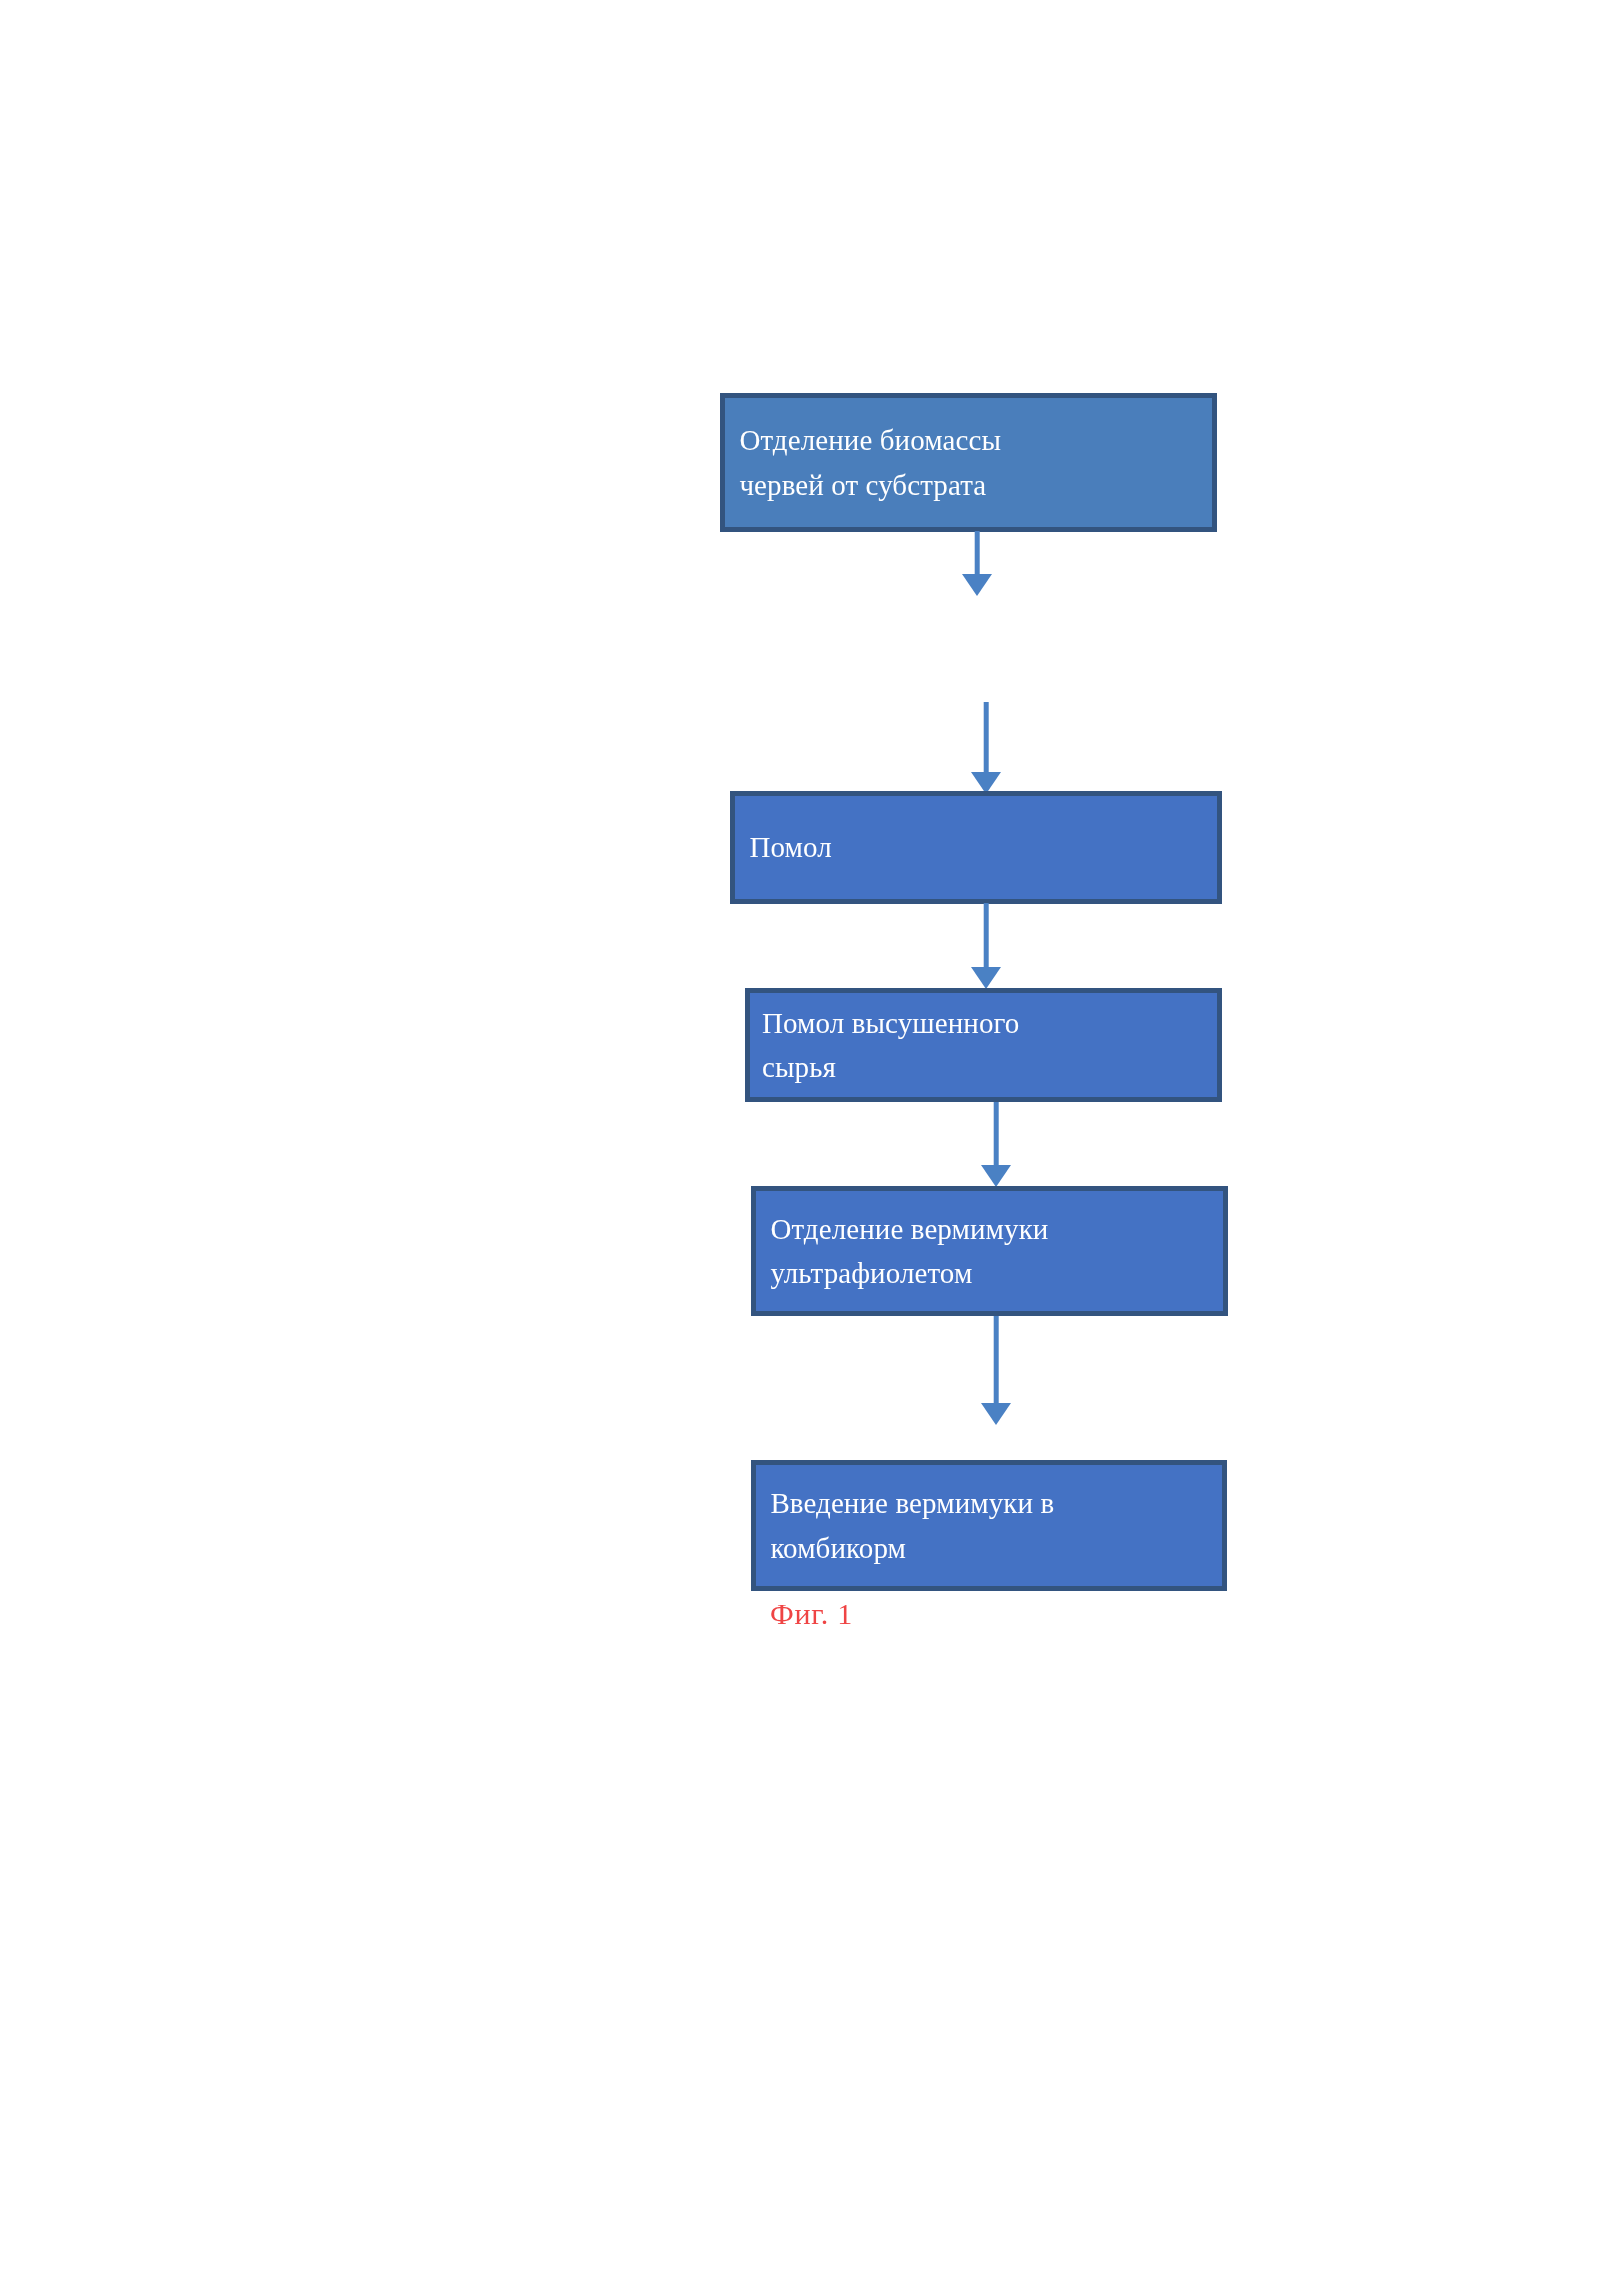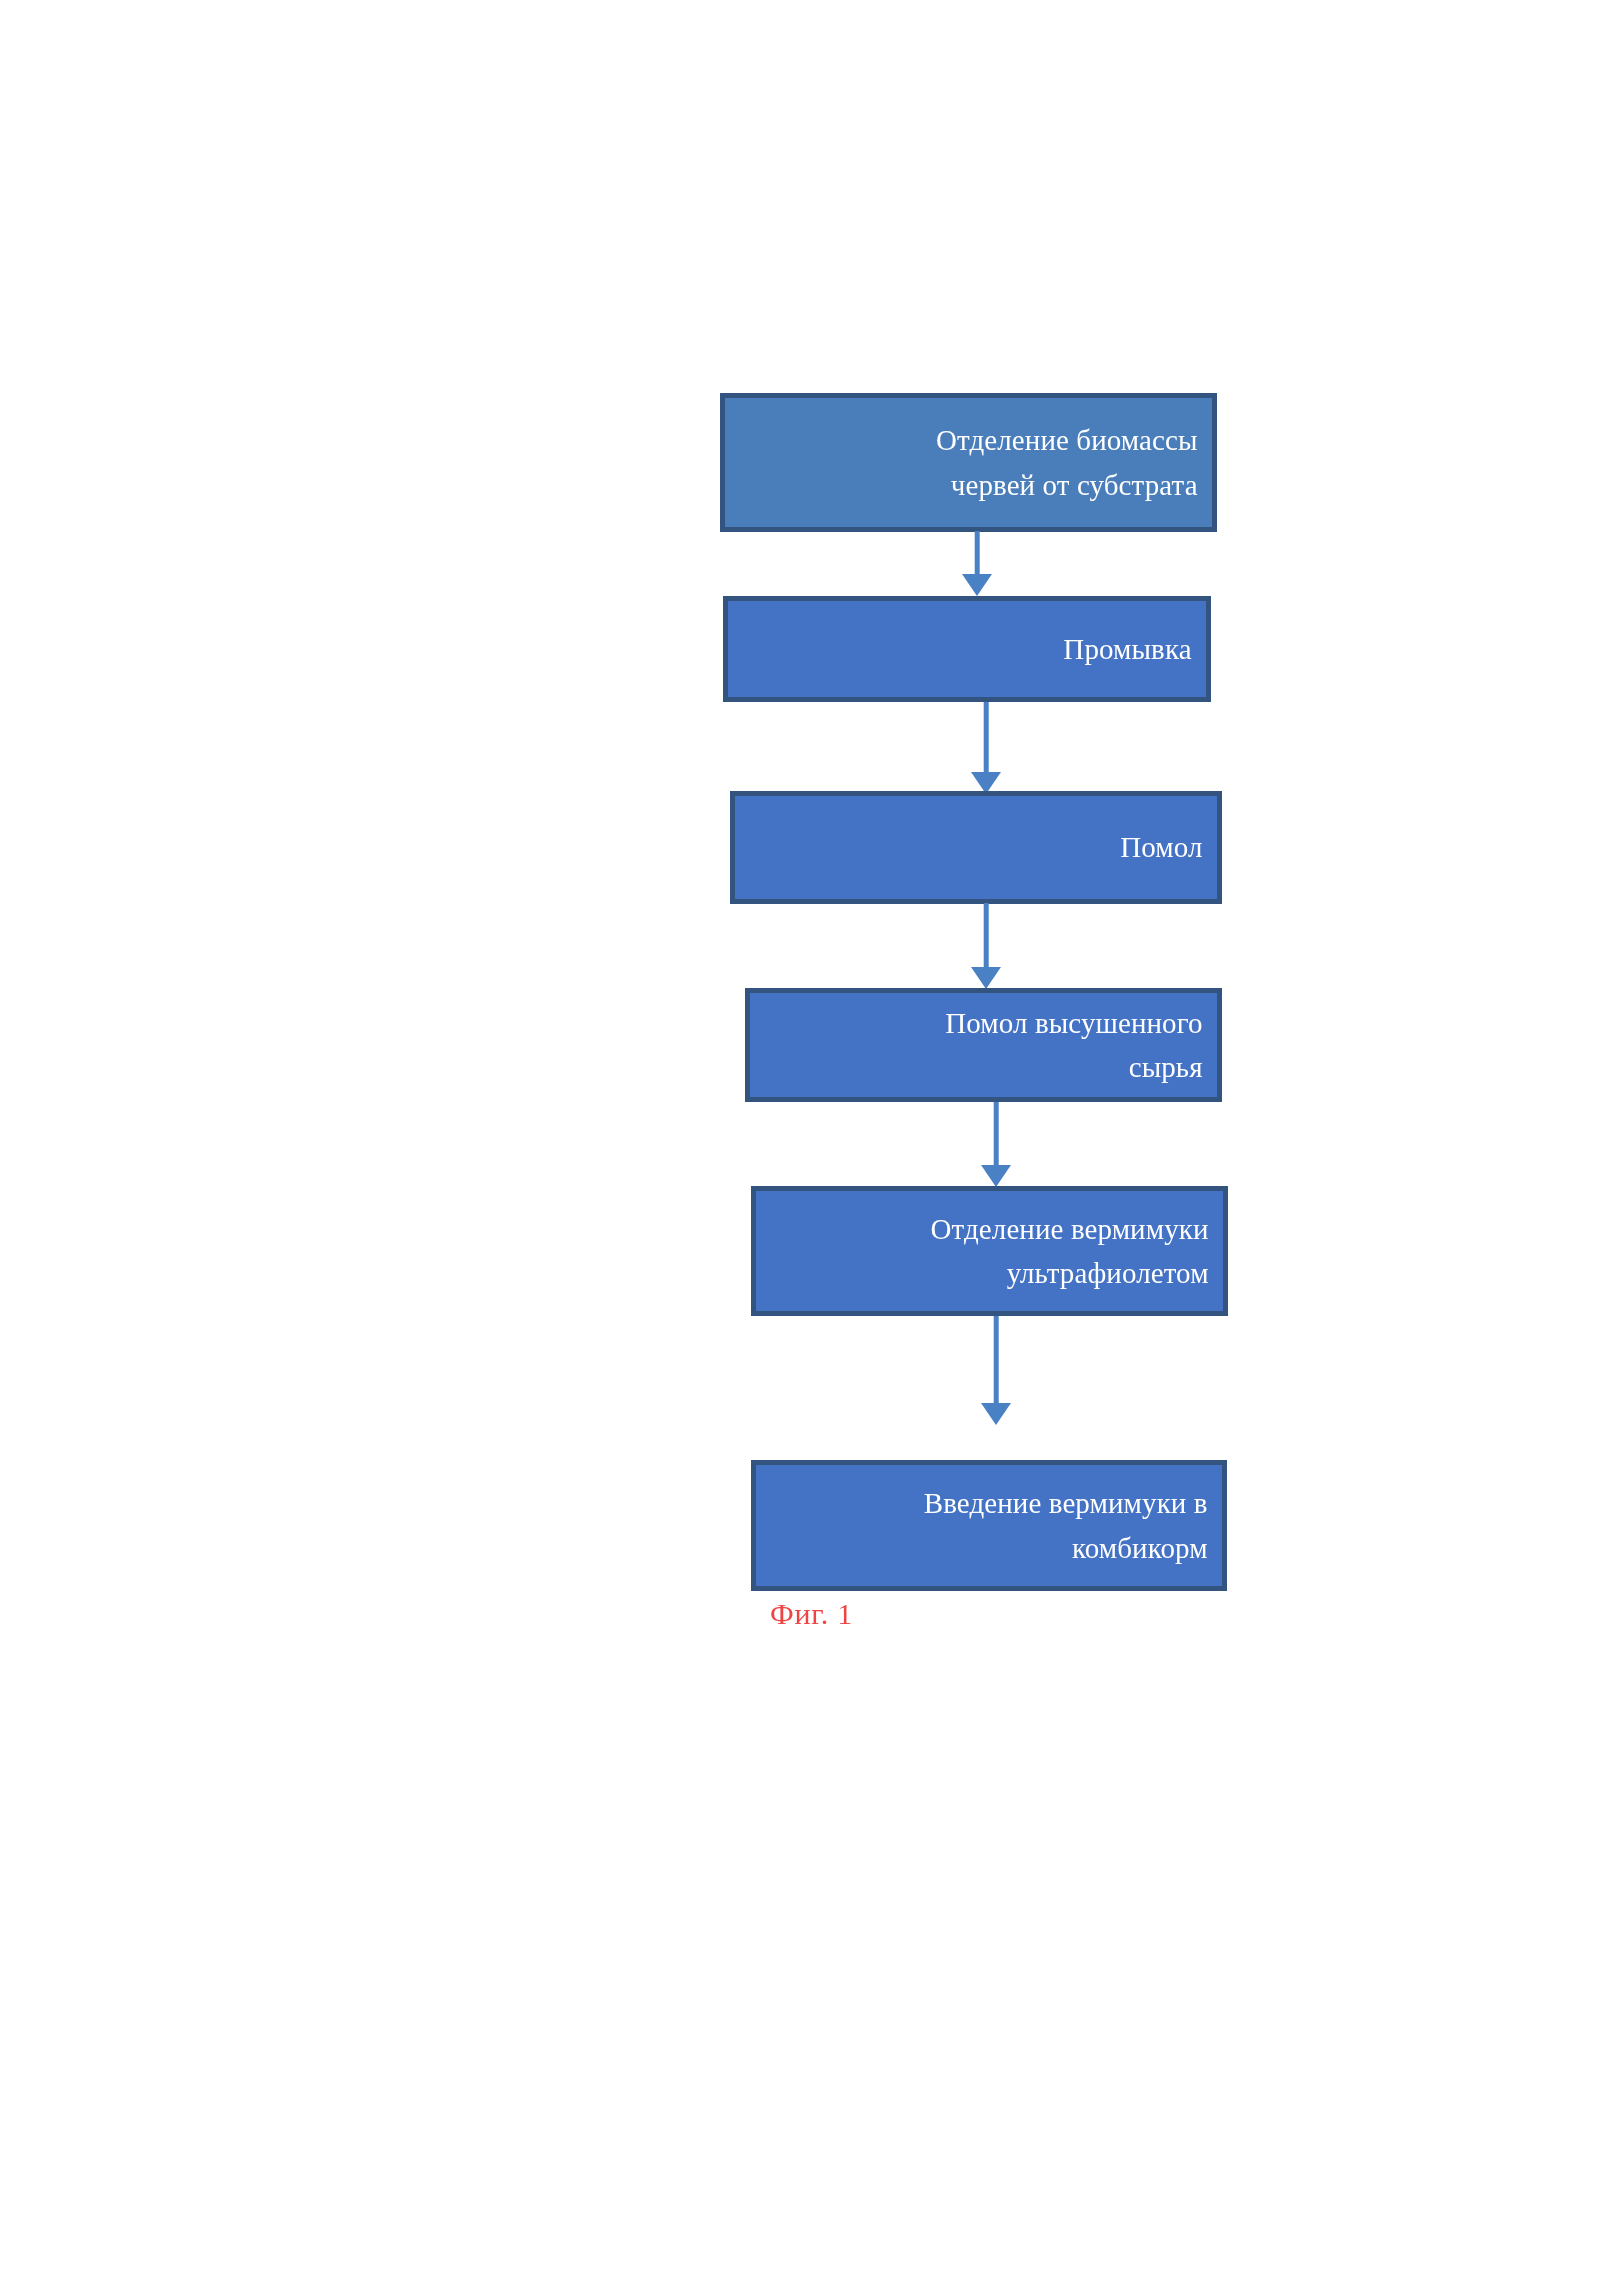--- a/index.html
+++ b/index.html
@@ -22,21 +22,21 @@
     width: 1623px;
     height: 2295px;
   }
 
   .flow-box {
     position: absolute;
     box-sizing: border-box;
     display: flex;
     align-items: center;
     justify-content: center;
-    text-align: right;
+    text-align: left;
     color: #ffffff;
     font-size: 29px;
     line-height: 1.52;
     letter-spacing: 0.1px;
     padding: 3.9px 14.4px;
     border-style: solid;
   }
 
   .flow-box .box-label {
     display: block;
@@ -87,24 +87,20 @@
               background:#4A7EBB; border-width:5.9px; border-color:#33547F;">
     <span class="box-label">Отделение биомассы
 червей от субстрата</span>
   </div>
 
   <div class="arrow" id="arrow-1" style="left:962px; top:531px; width:30px; height:65px;">
     <span class="shaft" style="height:46px;"></span>
     <span class="head"></span>
   </div>
 
-  <div class="flow-box" id="box-2" style="left:723px; top:596px; width:488px; height:106px;
-              background:#4472C4; border-width:5.2px; border-color:#33547F;">
-    <span class="box-label">Промывка</span>
-  </div>
 
   <div class="arrow" id="arrow-2" style="left:971px; top:702px; width:30px; height:92px;">
     <span class="shaft" style="height:72px;"></span>
     <span class="head"></span>
   </div>
 
   <div class="flow-box" id="box-3" style="left:730px; top:791px; width:492px; height:113px;
               background:#4472C4; border-width:5.2px; border-color:#33547F;">
     <span class="box-label">Помол</span>
   </div>

